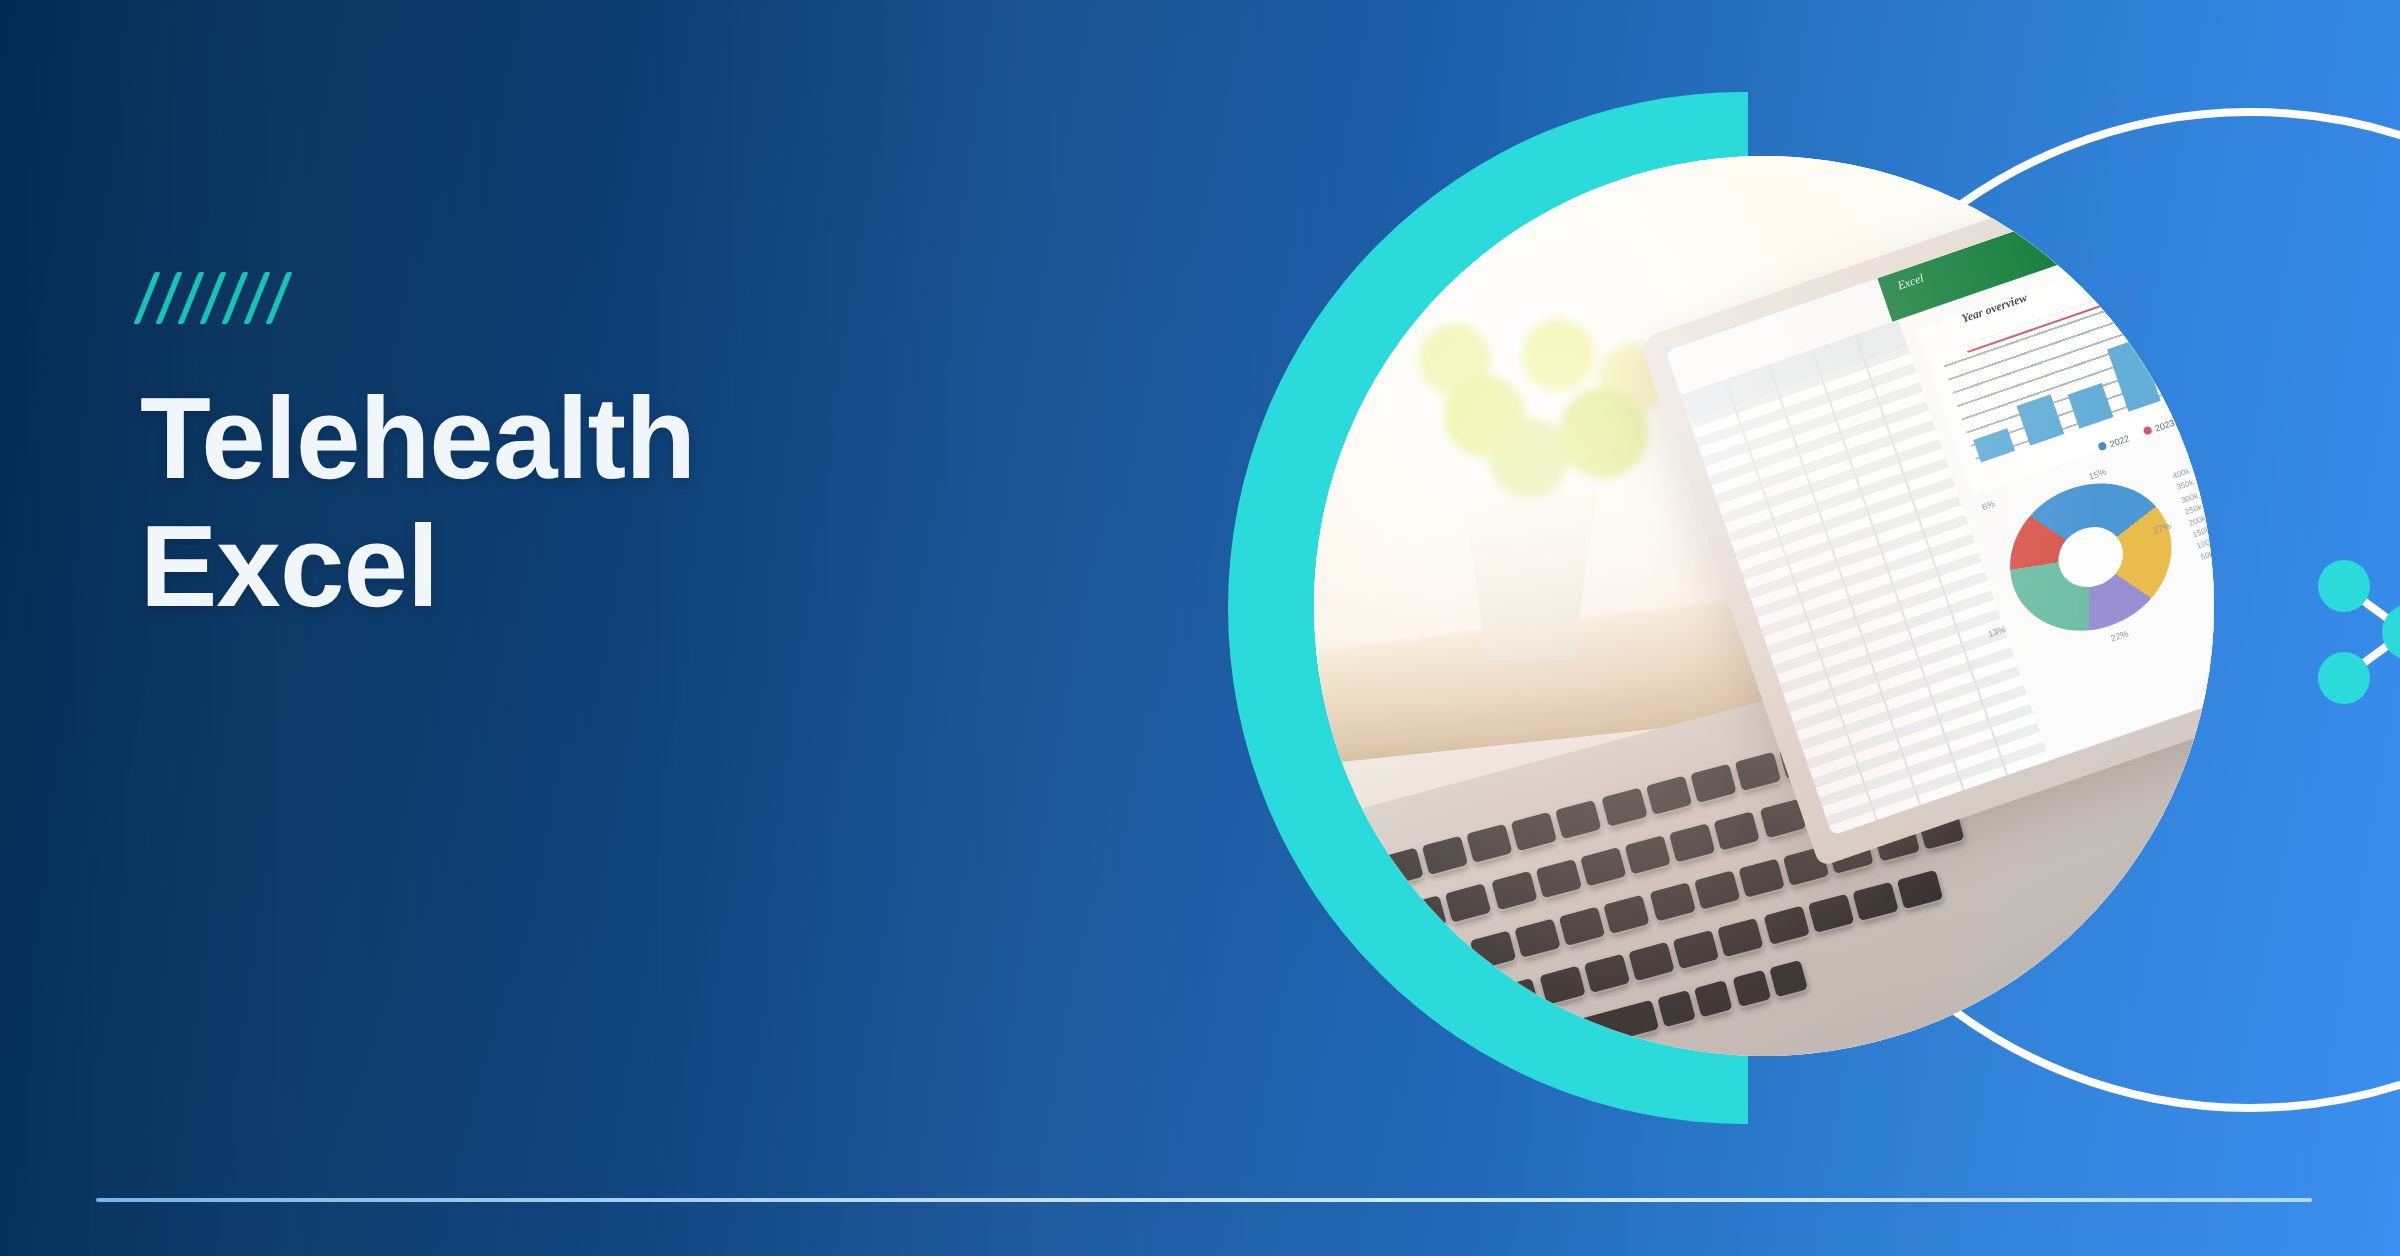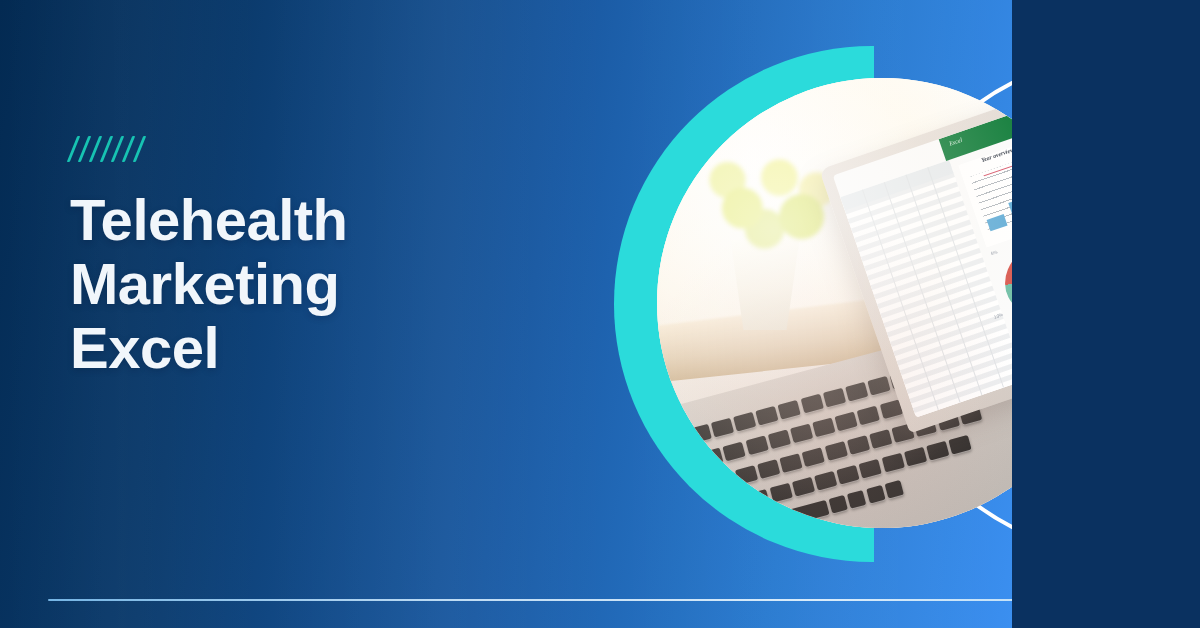--- a/index.html
+++ b/index.html
@@ -2,21 +2,21 @@
 <html><head>
 <meta charset="utf-8">
 <style>
   html,body{margin:0;padding:0;}
   body{
     width:1200px;height:628px;overflow:hidden;
     font-family:"Liberation Sans", sans-serif;
     background:#0a3160;
   }
   #banner{
-    position:relative;width:1012px;height:628px;overflow:hidden;
+    position:relative;width:1200px;height:628px;overflow:hidden;
     background:linear-gradient(100deg,#032a52 0%,#0b3b6d 22%,#1a5aa3 52%,#2a7bd0 78%,#3b8ff0 100%);
   }
   
   #sheen{
     position:absolute;inset:0;
     background:linear-gradient(90deg,rgba(255,255,255,0) 0%,rgba(255,255,255,.025) 12%,rgba(255,255,255,0) 26%,rgba(255,255,255,.03) 44%,rgba(255,255,255,0) 60%,rgba(255,255,255,.02) 82%,rgba(255,255,255,0) 100%);
     pointer-events:none;
   }
 
   
@@ -267,21 +267,20 @@
         <i></i>
         <i></i>
         <i></i>
         <i></i>
         <i></i>
         <i></i>
     </div>
 
     <div id="headline">
       <span class="ln">Telehealth</span>
-      <span class="ln">Marketing</span>
       <span class="ln">Excel</span>
     </div>
 
   </div>
 
   <div id="art">
 
     <div id="teal-ring-clip">
       <div id="teal-ring"></div>
     </div>

